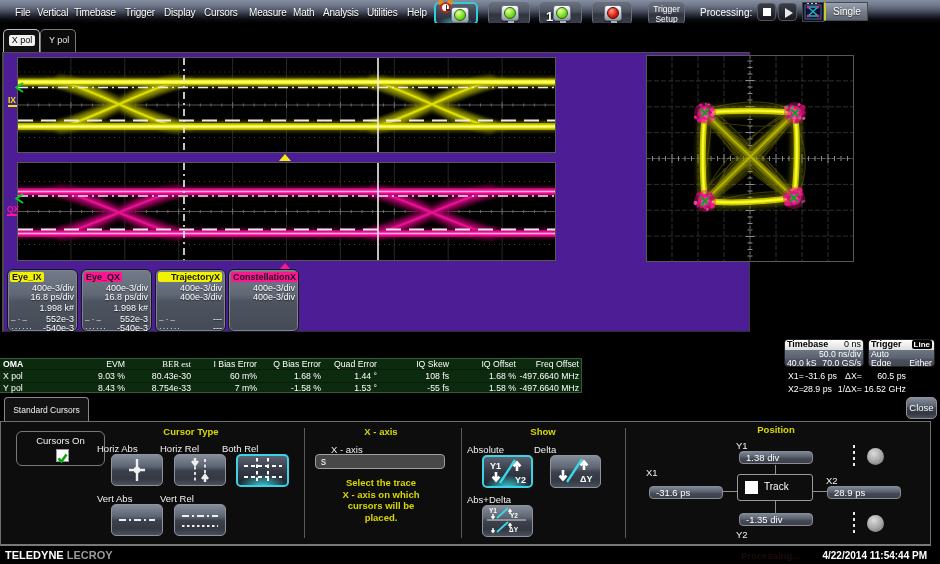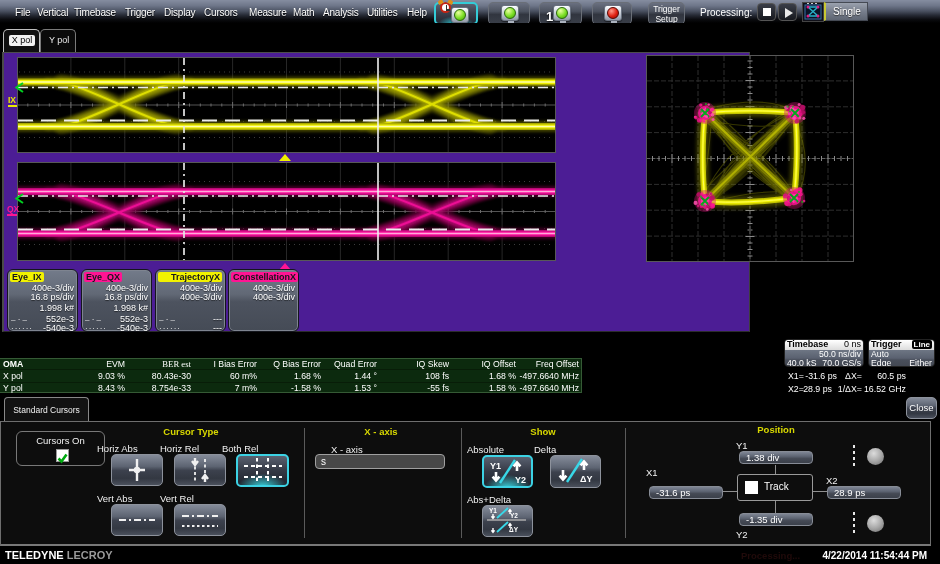--- a/index.html
+++ b/index.html
@@ -494,20 +494,21 @@
       </svg></div>
 <div class="btn abs" style="left:110px;top:82px;width:52px;height:32px;"><svg width="50" height="30" viewBox="0 0 50 30">
         <path d="M7 15H43" stroke="#f0f0f0" stroke-width="2.2" stroke-dasharray="7 3 2 3" fill="none"></path>
       </svg></div>
 <div class="btn abs" style="left:173px;top:82px;width:52px;height:32px;"><svg width="50" height="30" viewBox="0 0 50 30">
         <path d="M7 11H43" stroke="#f0f0f0" stroke-width="2.2" stroke-dasharray="7 3 2 3" fill="none"></path>
         <path d="M7 21H43" stroke="#f0f0f0" stroke-width="2" stroke-dasharray="2.5 2.5" fill="none"></path>
       </svg></div>
 <div class="blabel" style="left:330px;top:22px;width:100px;">X - axis</div>
 <div class="abs" style="left:314px;top:32px;width:130px;height:15px;background:#484848;border:1px solid #a0a0a0;border-radius:4px;color:#fff;font-size:10px;line-height:13px;padding-left:5px;">s</div>
+<div class="abs ylw" style="left:315px;top:55px;width:130px;text-align:center;font-size:9.5px;font-weight:bold;line-height:11.5px;">Select the trace<br>X - axis on which<br>cursors will be<br>placed.</div>
 <div class="blabel" style="left:466px;top:22px;width:80px;">Absolute</div>
 <div class="blabel" style="left:533px;top:22px;width:80px;">Delta</div>
 <div class="blabel" style="left:466px;top:72px;width:80px;">Abs+Delta</div>
 <div class="btn sel abs" style="left:481px;top:33px;width:51px;height:33px;"><svg width="47" height="29" viewBox="0 0 47 29">
         <path d="M16 26L31 3" stroke="#38d8e8" stroke-width="2.4" fill="none"></path>
         <text x="6" y="12" fill="#fff" font-size="9" font-weight="bold" font-family="Liberation Sans">Y1</text>
         <path d="M12 15v8M8.6 19.6l3.4 4 3.4-4" stroke="#fff" stroke-width="2.6" fill="none"></path>
         <path d="M33 14V6M29.6 9.4L33 5.4l3.4 4" stroke="#fff" stroke-width="2.6" fill="none"></path>
         <text x="31" y="26" fill="#fff" font-size="9" font-weight="bold" font-family="Liberation Sans">Y2</text>
       </svg></div>

